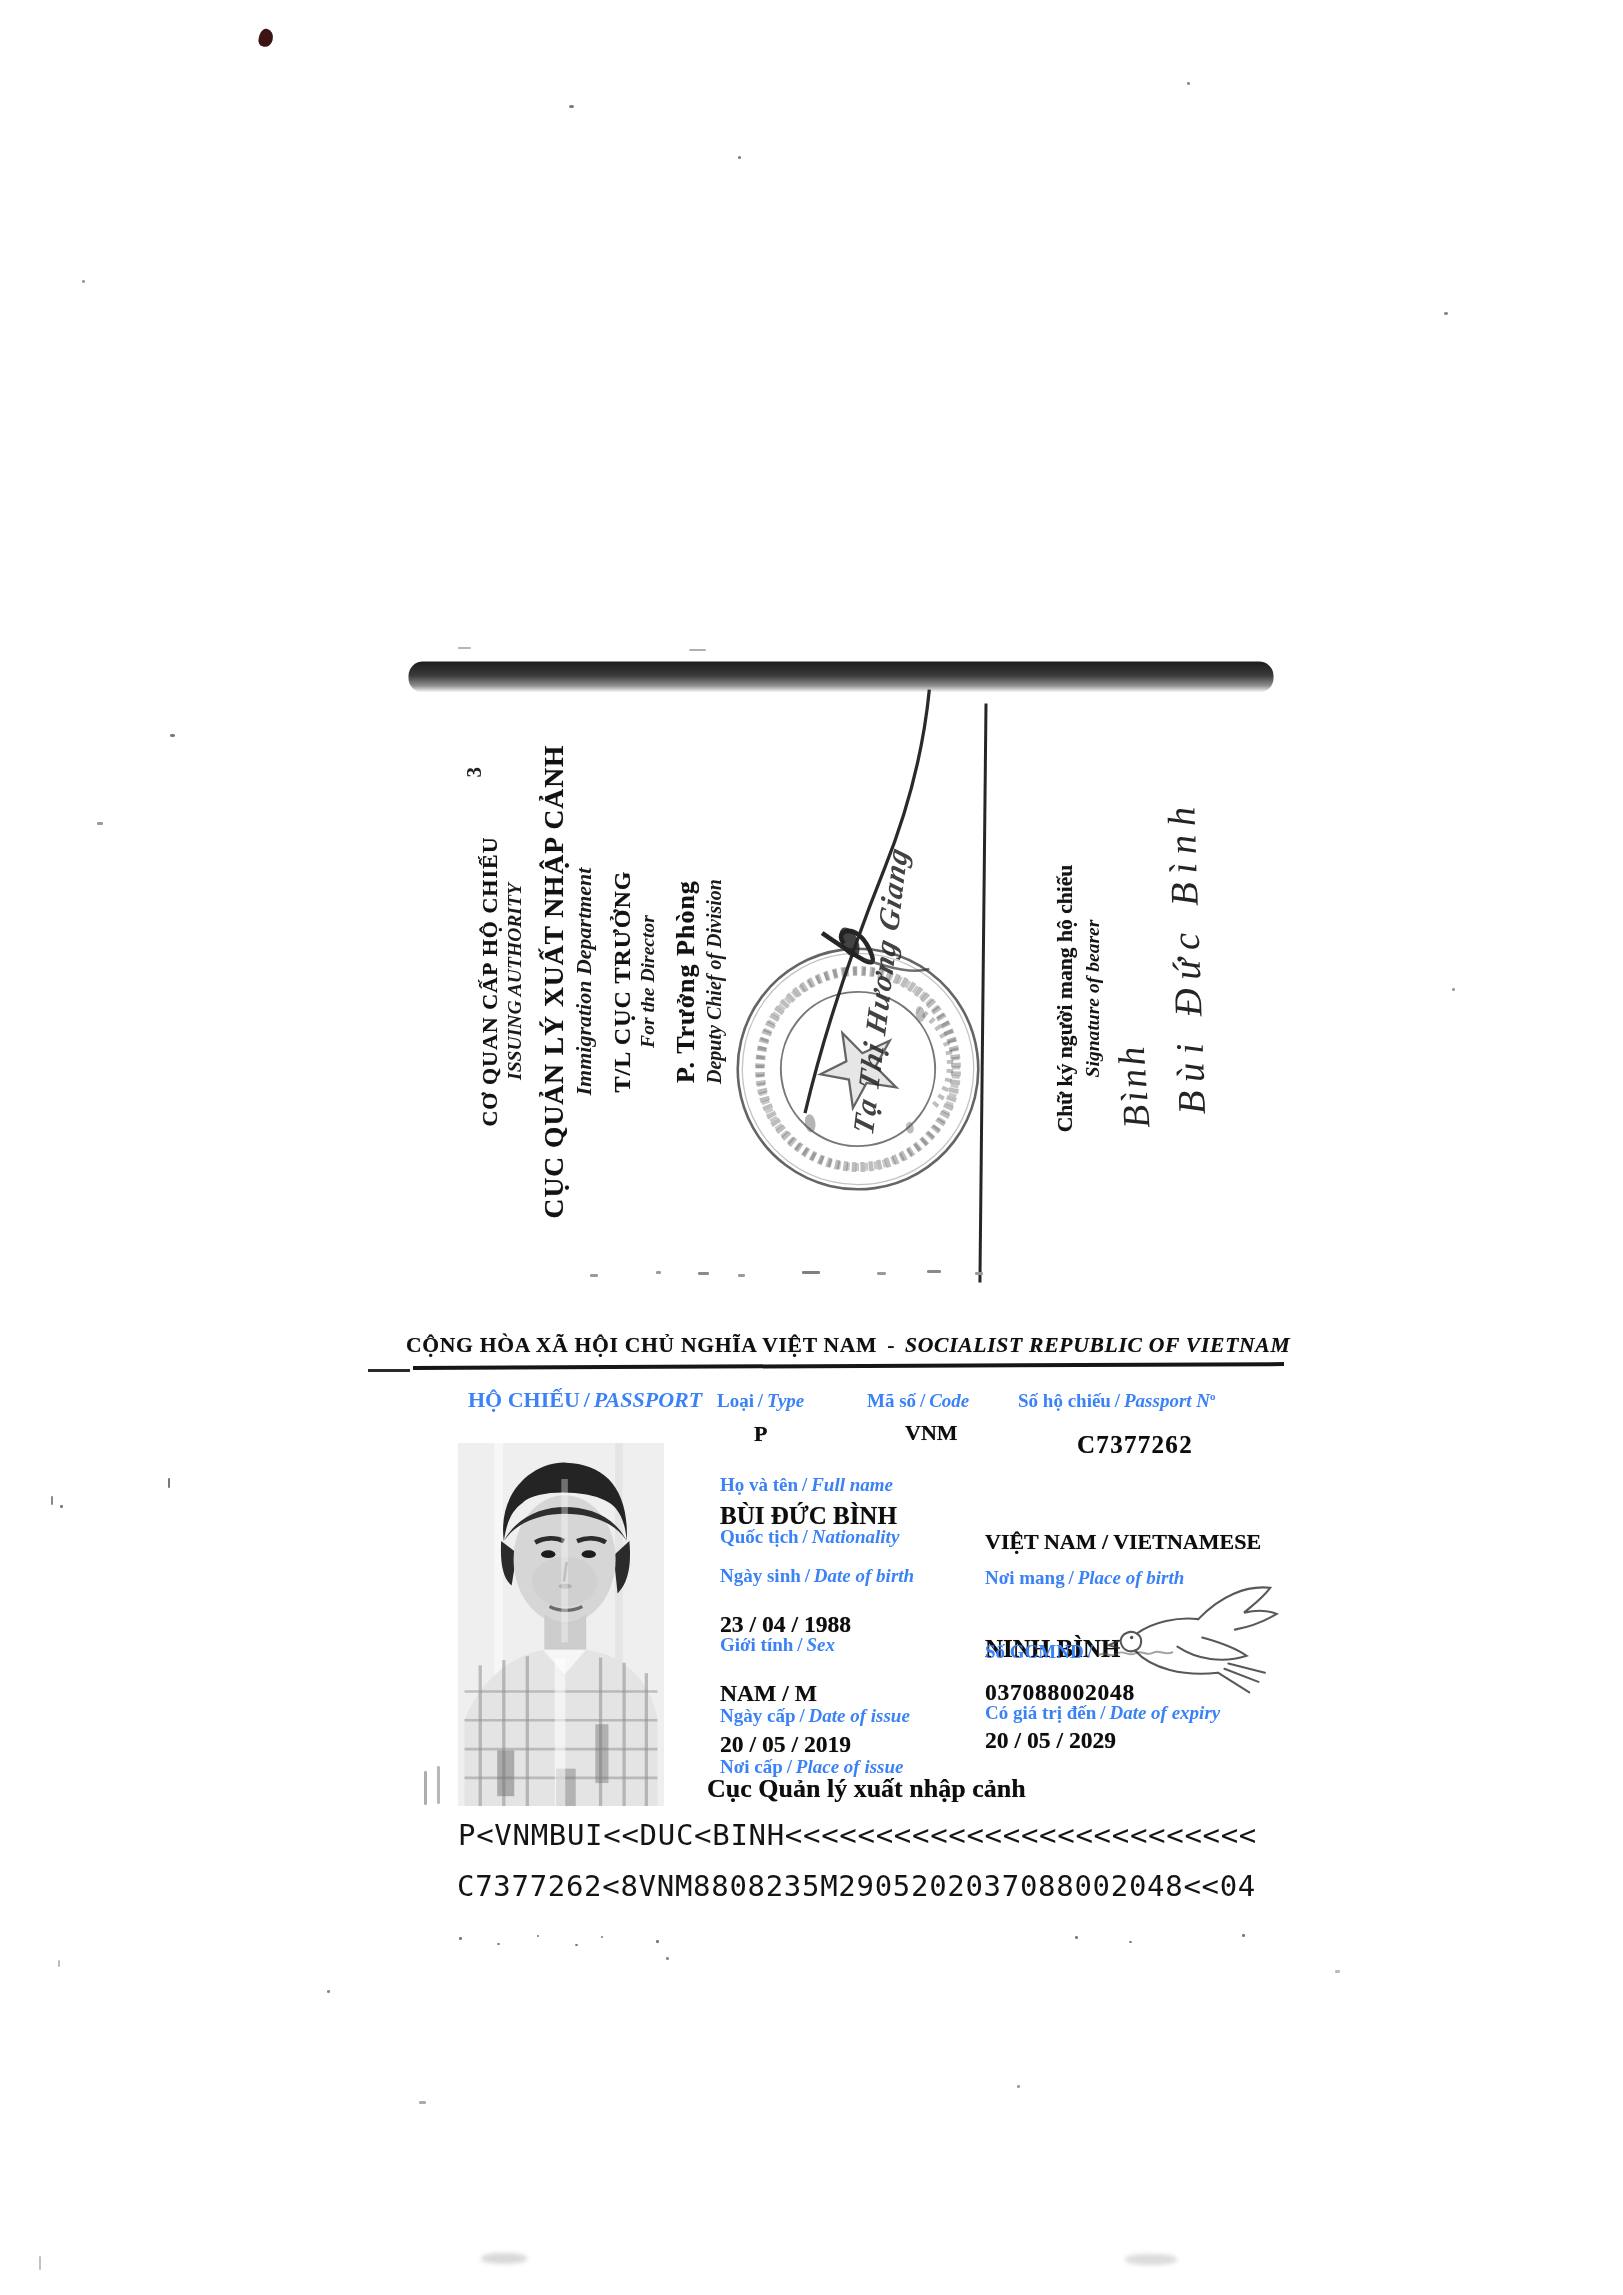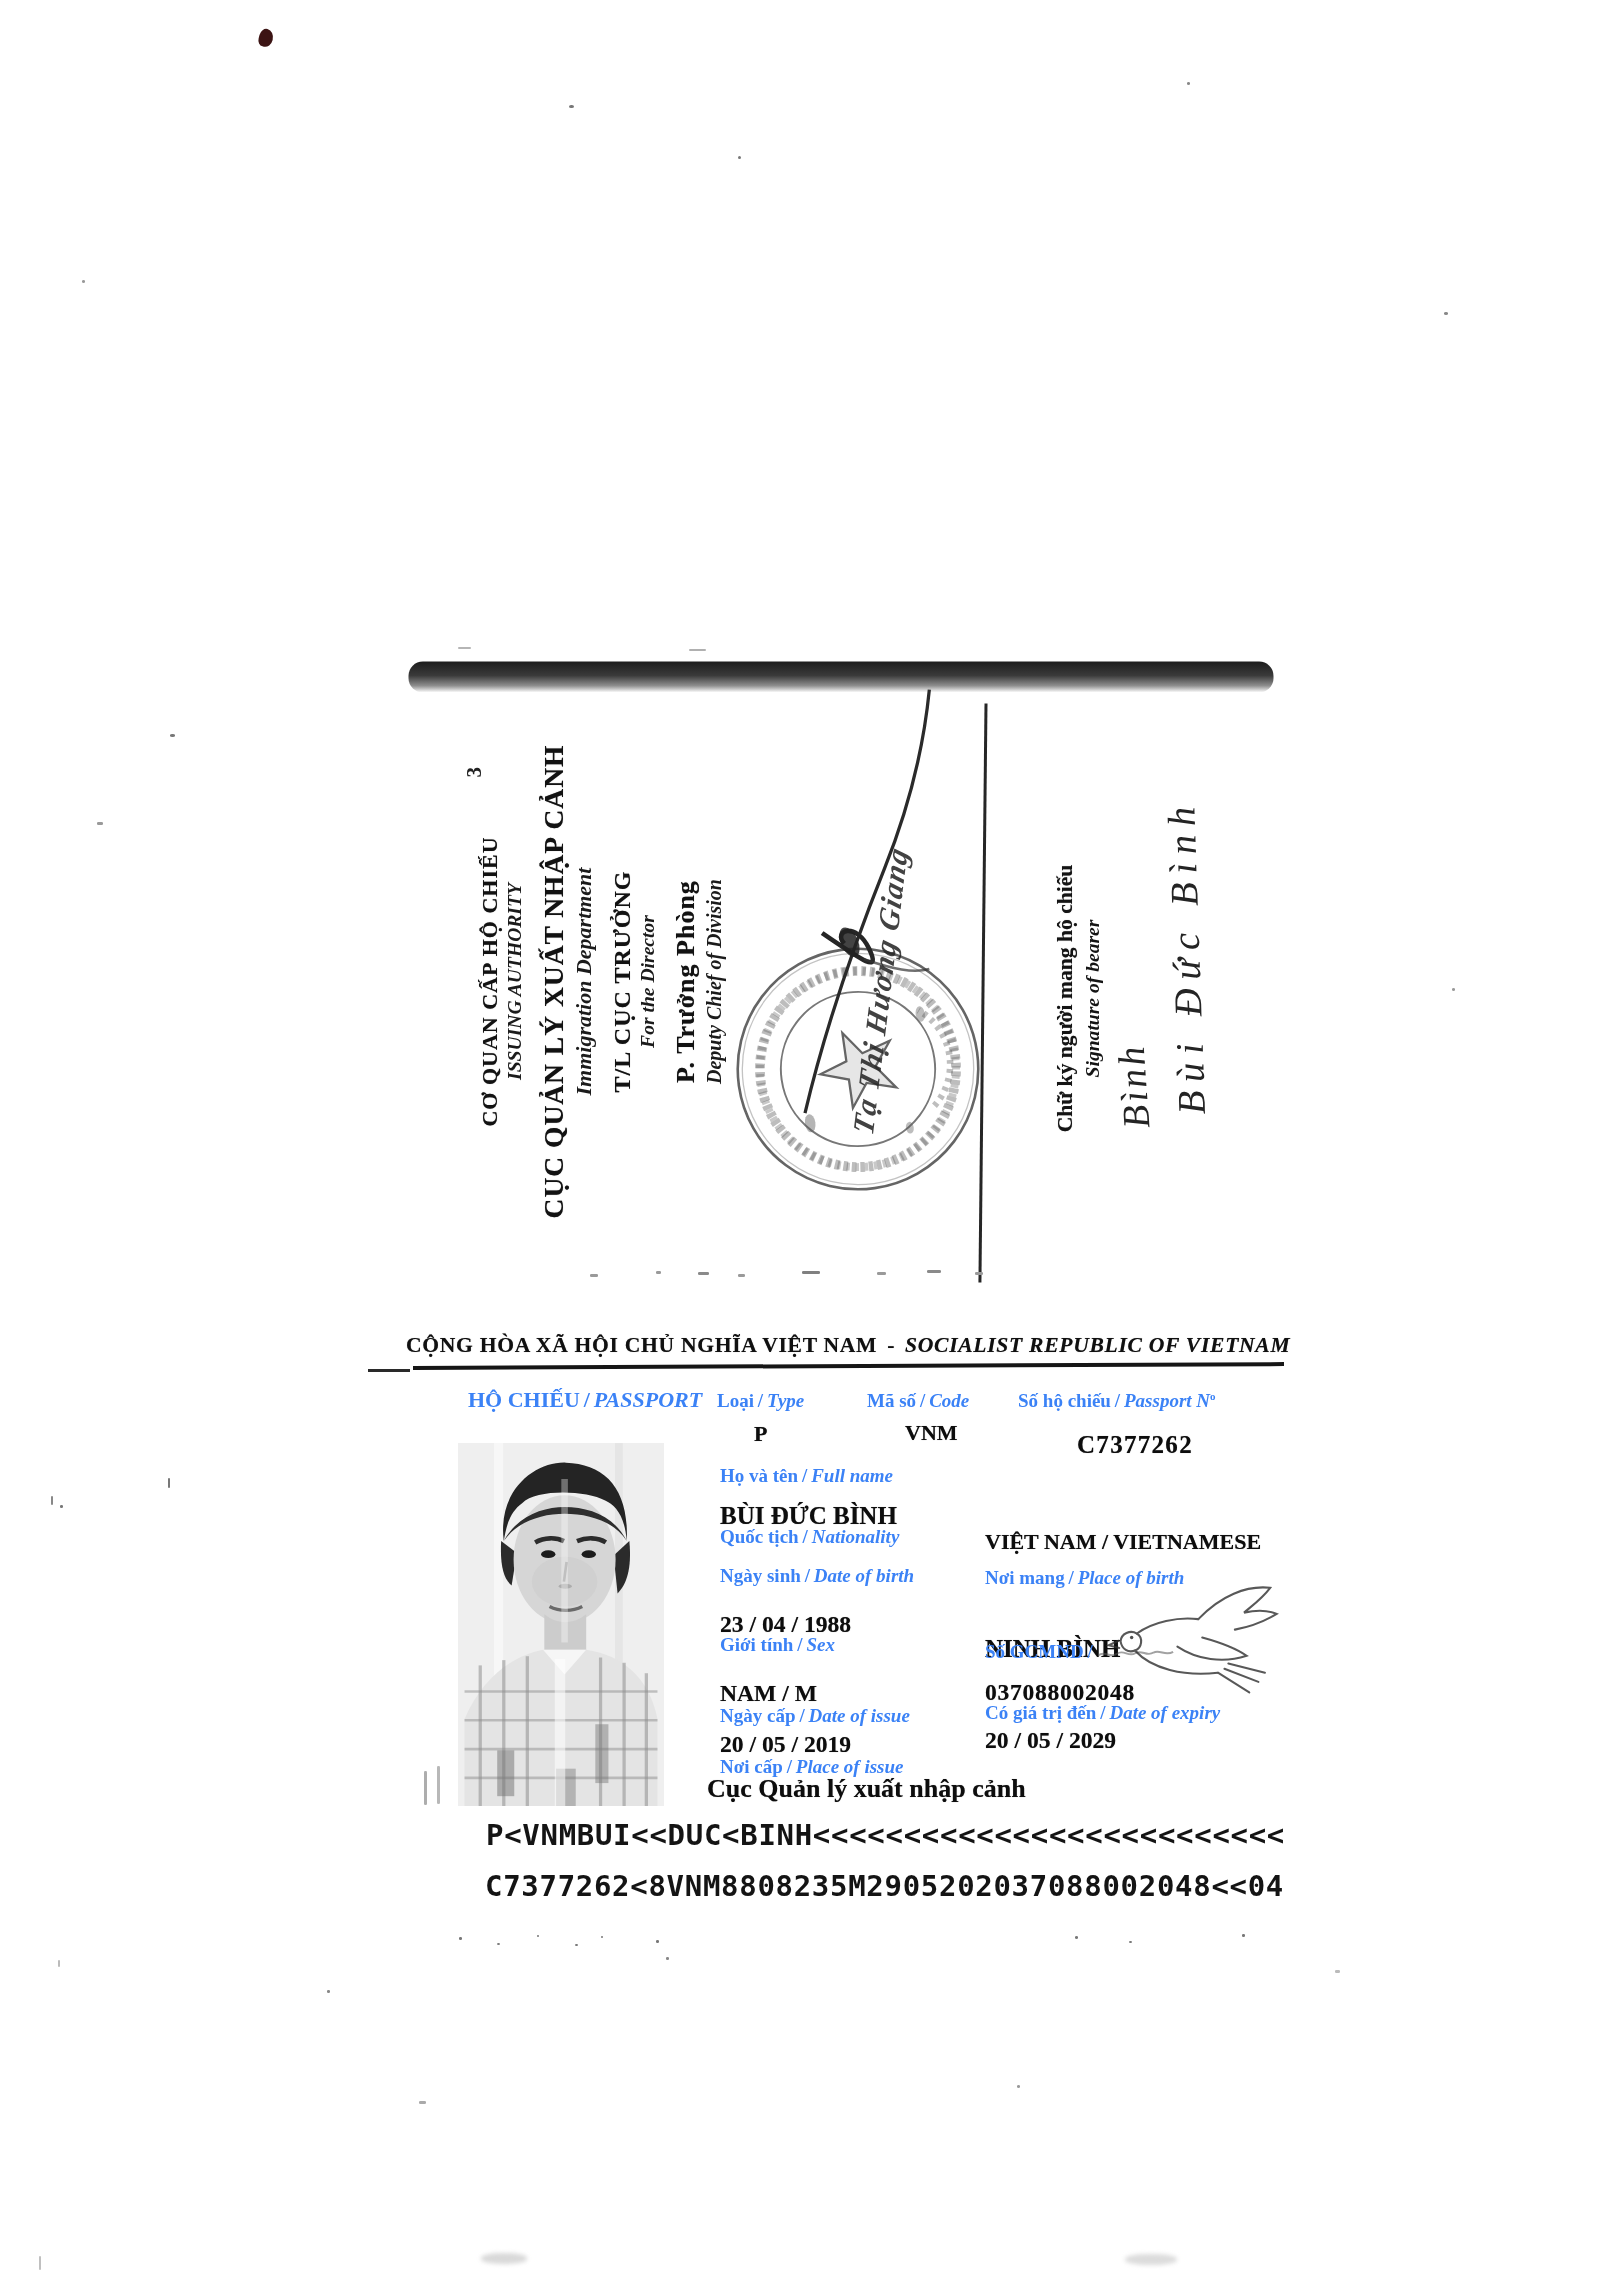--- a/index.html
+++ b/index.html
@@ -41,22 +41,22 @@
   .dp-header{position:absolute;left:0;top:10.5px;width:877px;text-align:center;font-size:21.6px;
              font-weight:bold;letter-spacing:0.7px;color:#101010;white-space:nowrap;}
   .dp-header .en{font-style:italic;filter:blur(0.2px);font-family:Liberation Serif, serif;}
   .dp-rule{position:absolute;left:6.5px;top:42px;width:871px;height:3.9px;background:#161616;
            transform:rotate(-.25deg);}
   .dp-rule-stub{position:absolute;left:-38px;top:47px;width:42px;height:3.3px;background:#2a2a2a;}
   .lbl{font-weight:bold;font-size:19px;color:#3b82f6;white-space:nowrap;}
   .lbl .en{font-style:italic;}
   .big{font-size:22px;}
   .val{font-weight:bold;color:#0d0d0d;white-space:nowrap;}
-  .mrz{position:absolute;font-family:"DejaVu Sans Mono", monospace;font-size:29px;font-weight:bold;
-       letter-spacing:0.7px;color:#141414;white-space:nowrap;margin-left:28px;}
+  .mrz{position:absolute;font-family:"DejaVu Sans Mono", monospace;font-size:29px;font-weight:normal;
+       letter-spacing:0.7px;color:#141414;white-space:nowrap;}
 
   .speck{position:absolute;background:#777;border-radius:50%;}
   .smudge{position:absolute;background:#d9d9d9;border-radius:45%;filter:blur(2px);}
   .dash{position:absolute;background:#9a9a9a;border-radius:1.3px;}
 </style>
 </head>
 <body>
 
 <div class="canvas">
 
@@ -182,21 +182,21 @@
         <line x1="10" y1="468" x2="305" y2="468"></line>
           <line x1="10" y1="512" x2="305" y2="512"></line>
       </g>
       <rect x="60" y="470" width="26" height="70" fill="#6f6f6f" opacity=".5"></rect>
       <rect x="210" y="430" width="20" height="90" fill="#737373" opacity=".45"></rect>
       <rect x="150" y="498" width="30" height="57" fill="#696969" opacity=".4"></rect>
       <rect x="148" y="330" width="16" height="225" fill="#ffffff" opacity=".55"></rect>
       <rect x="158" y="55" width="10" height="250" fill="#ffffff" opacity=".35"></rect>
     </svg>
 
-    <div class="abs lbl" style="left:314px;top:143px;">
+    <div class="abs lbl" style="left:314px;top:152px;">
       <span>Họ và tên</span><span class="sep">/</span><span class="en">Full name</span>
     </div>
     <div class="abs val ink" style="left:314px;top:180px;font-size:25px;">BÙI ĐỨC BÌNH</div>
 
     <div class="abs lbl" style="left:314px;top:204px;">
       <span>Quốc tịch</span><span class="sep">/</span><span class="en">Nationality</span>
     </div>
     <div class="abs lbl" style="left:314px;top:243px;">
       <span>Ngày sinh</span><span class="sep">/</span><span class="en">Date of birth</span>
     </div>

